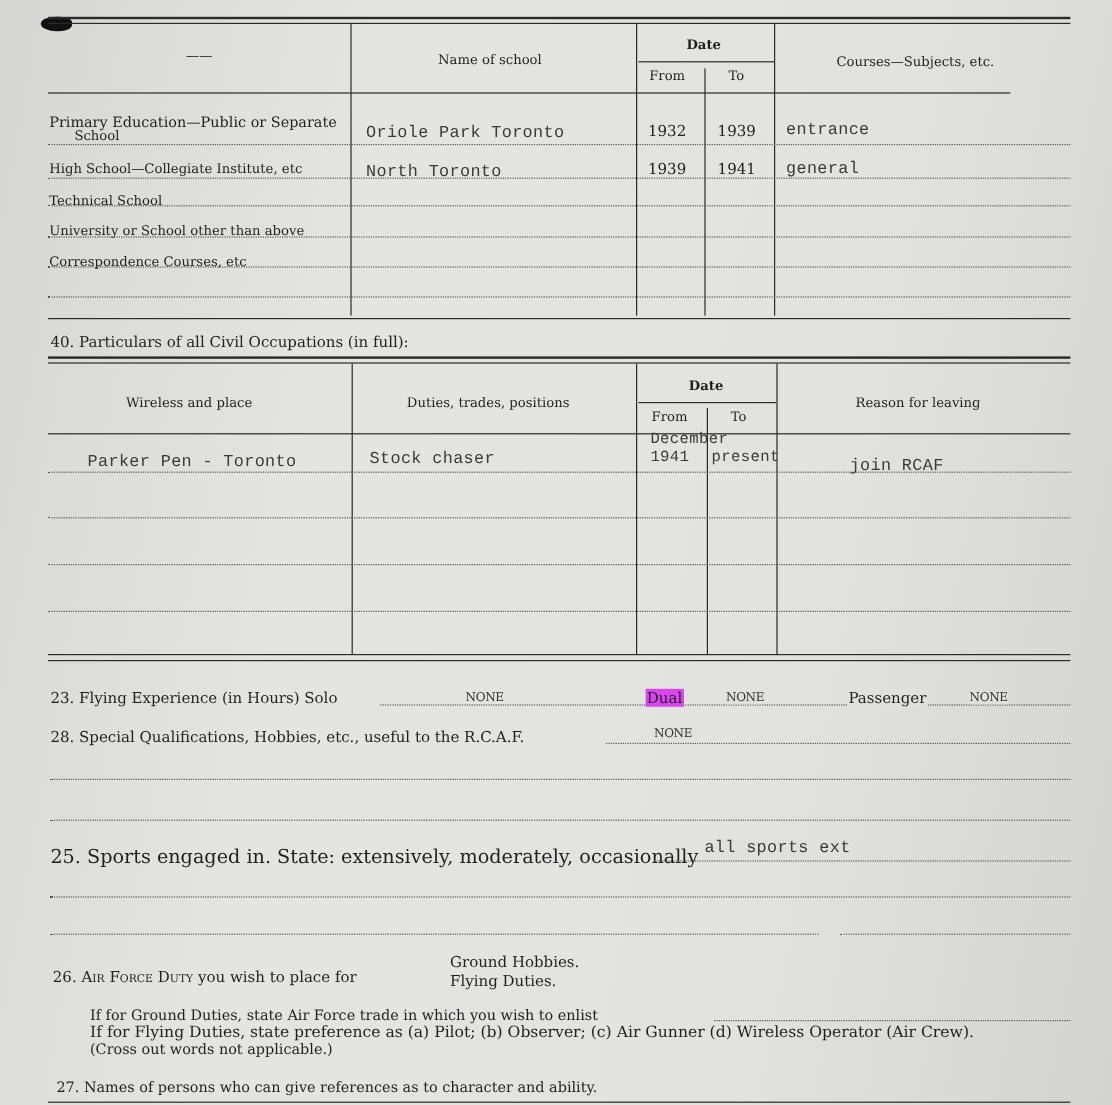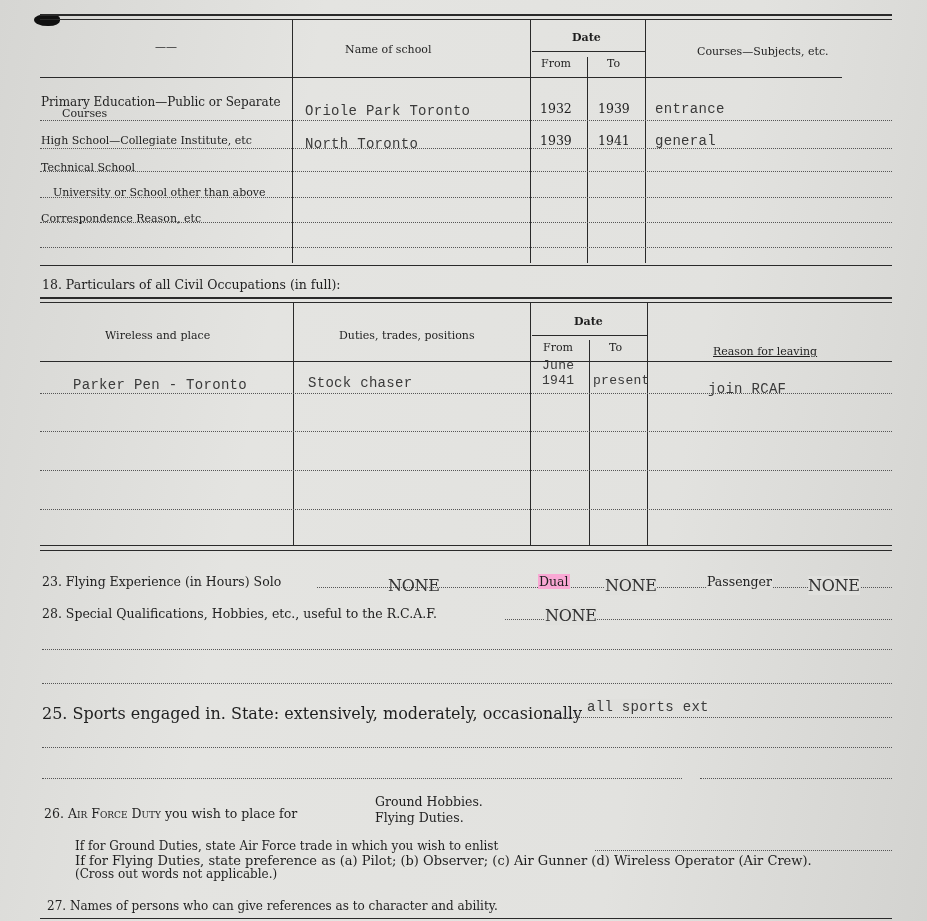--- a/index.html
+++ b/index.html
@@ -14,113 +14,113 @@
   .hdr { font-family:"DejaVu Serif", serif; font-size:11px; white-space:nowrap; }
   .num { font-family:"DejaVu Serif", serif; font-size:12.5px; white-space:nowrap; }
   .typed { font-family:"Liberation Mono", "DejaVu Sans Mono", monospace; font-size:14px; color:#3a3a3a; white-space:nowrap; letter-spacing:0.3px; }
   .small-typed { font-size:12px; line-height:11px; }
   .hline { position:absolute; height:0; border-top:1.5px solid #2a2a2a; }
   .hthick { position:absolute; height:0; border-top:2.5px solid #2a2a2a; }
   .dots { position:absolute; height:0; border-top:1px dotted #555; }
   .vline { position:absolute; width:0; border-left:1.5px solid #2a2a2a; }
   .vthin { position:absolute; width:0; border-left:1px solid #2a2a2a; }
   .smudge { position:absolute; left:34px; top:14px; width:26px; height:12px; background:#111; border-radius:50% 40% 45% 55%; }
-  .none-stamp { font-family:"DejaVu Serif", serif; font-size:16px; letter-spacing:-0.3px; color:#333; }
+  .none-stamp { font-family:"DejaVu Serif", serif; font-size:10px; letter-spacing:-0.3px; color:#333; }
   .smallcaps { font-variant:small-caps; }
 </style>
 </head>
 <body>
 
 <div class="smudge"></div>
 <div class="hthick" style="left:40px; top:14px; width:852px;"></div>
 <div class="hline" style="left:40px; top:19px; width:852px; border-top-width:1px;"></div>
 
 <div>
 
   <div class="vline" style="left:292px; top:20px; height:243px;"></div>
   <div class="vline" style="left:530px; top:20px; height:243px;"></div>
   <div class="vthin" style="left:587px; top:57px; height:206px;"></div>
   <div class="vline" style="left:645px; top:20px; height:243px;"></div>
 
   <div class="abs hdr" style="left:155px; top:40px;">——</div>
-  <div class="abs hdr" style="left:345px; top:43px;text-align:right;">Name of school</div>
+  <div class="abs hdr" style="left:365px; top:43px;text-align:right;">Name of school</div>
   <div class="abs hdr" style="left:572px; top:31px; font-weight:bold;">Date</div>
   <div class="hline" style="left:532px; top:51px; width:113px; border-top-width:1px;"></div>
   <div class="abs hdr" style="left:541px; top:57px;">From</div>
   <div class="abs hdr" style="left:607px; top:57px;">To</div>
   <div class="abs hdr" style="left:697px; top:45px;">Courses—Subjects, etc.</div>
   <div class="hline" style="left:40px; top:77px; width:802px;"></div>
 
   <div class="abs lbl" style="left:41px; top:95px; font-size:12px;">Primary Education—Public or Separate</div>
-  <div class="abs lbl" style="left:62px; top:107px; font-size:11px;">Courses</div>
+  <div class="abs lbl" style="left:62px; top:107px; font-size:11px;">School</div>
   <div class="abs typed" style="left:305px; top:103px;">Oriole Park Toronto</div>
   <div class="abs num" style="left:540px; top:101px;">1932</div>
   <div class="abs num" style="left:598px; top:101px;">1939</div>
   <div class="abs typed" style="left:655px; top:101px;">entrance</div>
   <div class="dots" style="left:40px; top:120px; width:852px;"></div>
 
   <div class="abs lbl" style="left:41px; top:134px; font-size:11px;">High School—Collegiate Institute, etc</div>
   <div class="abs typed" style="left:305px; top:136px;">North Toronto</div>
   <div class="abs num" style="left:540px; top:133px;">1939</div>
   <div class="abs num" style="left:598px; top:133px;">1941</div>
   <div class="abs typed" style="left:655px; top:133px;">general</div>
   <div class="dots" style="left:40px; top:148px; width:852px;"></div>
 
   <div class="abs lbl" style="left:41px; top:161px; font-size:11px;">Technical School</div>
   <div class="dots" style="left:40px; top:171px; width:852px;"></div>
 
-  <div class="abs lbl" style="left:41px; top:186px; font-size:11px;margin-left:12px;">University or School other than above</div>
+  <div class="abs lbl" style="left:41px; top:186px; font-size:11px;">University or School other than above</div>
   <div class="dots" style="left:40px; top:197px; width:852px;"></div>
 
-  <div class="abs lbl" style="left:41px; top:212px; font-size:11px;">Correspondence Reason, etc</div>
+  <div class="abs lbl" style="left:41px; top:212px; font-size:11px;">Correspondence Courses, etc</div>
   <div class="dots" style="left:40px; top:222px; width:852px;"></div>
 
   <div class="dots" style="left:40px; top:247px; width:852px;"></div>
 
   <div class="hline" style="left:40px; top:265px; width:852px;"></div>
 </div>
 
-<div class="abs lbl" style="left:42px; top:277px; font-size:12.5px;">18. Particulars of all Civil Occupations (in full):</div>
+<div class="abs lbl" style="left:42px; top:277px; font-size:12.5px;">40. Particulars of all Civil Occupations (in full):</div>
 <div class="hthick" style="left:40px; top:297px; width:852px;"></div>
 <div class="hline" style="left:40px; top:302px; width:852px; border-top-width:1px;"></div>
 
 <div>
   <div class="vline" style="left:293px; top:303px; height:242px;"></div>
   <div class="vline" style="left:530px; top:303px; height:242px;"></div>
   <div class="vthin" style="left:589px; top:340px; height:205px;"></div>
   <div class="vline" style="left:647px; top:303px; height:242px;"></div>
 
   <div class="abs hdr" style="left:105px; top:329px;">Wireless and place</div>
   <div class="abs hdr" style="left:339px; top:329px;">Duties, trades, positions</div>
   <div class="abs hdr" style="left:574px; top:315px; font-weight:bold;">Date</div>
   <div class="hline" style="left:532px; top:335px; width:115px; border-top-width:1px;"></div>
   <div class="abs hdr" style="left:543px; top:341px;">From</div>
   <div class="abs hdr" style="left:609px; top:341px;">To</div>
-  <div class="abs hdr" style="left:713px; top:345px;text-decoration:underline;">Reason for leaving</div>
+  <div class="abs hdr" style="left:713px; top:329px;">Reason for leaving</div>
   <div class="hline" style="left:40px; top:361px; width:852px;"></div>
 
   <div class="abs typed" style="left:73px; top:377px;">Parker Pen - Toronto</div>
   <div class="abs typed" style="left:308px; top:375px;">Stock chaser</div>
-  <div class="abs typed small-typed" style="left:542px; top:360px; font-size:13px;">June</div>
+  <div class="abs typed small-typed" style="left:542px; top:360px; font-size:13px;">December</div>
   <div class="abs typed" style="left:542px; top:373px; font-size:13px;">1941</div>
   <div class="abs typed" style="left:593px; top:373px; font-size:13px;">present</div>
   <div class="abs typed" style="left:708px; top:381px;">join RCAF</div>
   <div class="dots" style="left:40px; top:393px; width:852px;"></div>
   <div class="dots" style="left:40px; top:431px; width:852px;"></div>
   <div class="dots" style="left:40px; top:470px; width:852px;"></div>
   <div class="dots" style="left:40px; top:509px; width:852px;"></div>
 
   <div class="hline" style="left:40px; top:545px; width:852px;"></div>
   <div class="hline" style="left:40px; top:550px; width:852px; border-top-width:1px;"></div>
 </div>
 
 <div class="abs lbl" style="left:42px; top:574px; font-size:12.5px;">23. Flying Experience (in Hours) Solo</div>
 <div class="dots" style="left:317px; top:587px; width:575px;"></div>
 <div class="abs none-stamp" style="left:388px; top:576px;">NONE</div>
-<div class="abs lbl" style="left:538px; top:574px; font-size:12.5px; background:#f9a8d4; padding:0 1px;">Dual</div>
+<div class="abs lbl" style="left:538px; top:574px; font-size:12.5px; background:#d946ef; padding:0 1px;">Dual</div>
 <div class="abs none-stamp" style="left:605px; top:576px; background:#e0e0dd;">NONE</div>
 <div class="abs lbl" style="left:706px; top:574px; font-size:12.5px; background:#e0e0dd; padding:0 1px;">Passenger</div>
 <div class="abs none-stamp" style="left:808px; top:576px; background:#e0e0dd;">NONE</div>
 
 <div class="abs lbl" style="left:42px; top:606px; font-size:12.5px;">28. Special Qualifications, Hobbies, etc., useful to the R.C.A.F.</div>
 <div class="dots" style="left:505px; top:619px; width:387px;"></div>
 <div class="abs none-stamp" style="left:545px; top:606px; background:#e0e0dd;">NONE</div>
 <div class="dots" style="left:42px; top:649px; width:850px;"></div>
 <div class="dots" style="left:42px; top:683px; width:850px;"></div>
 

